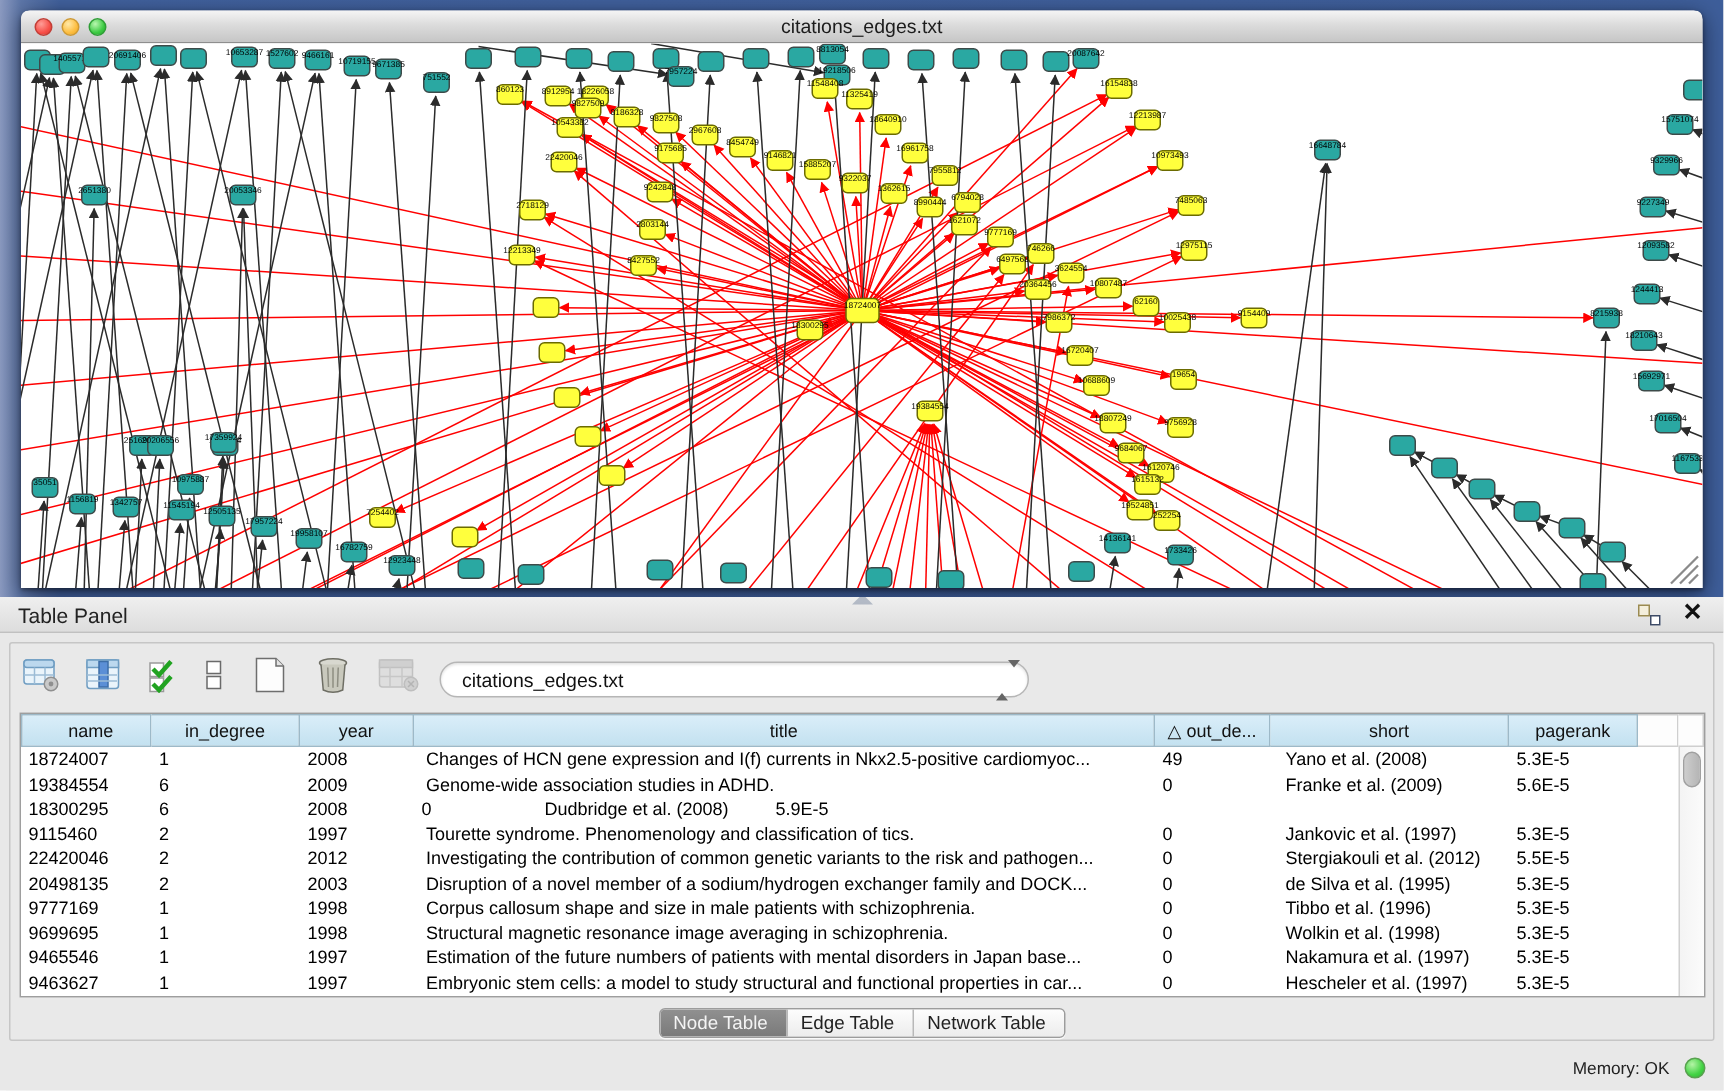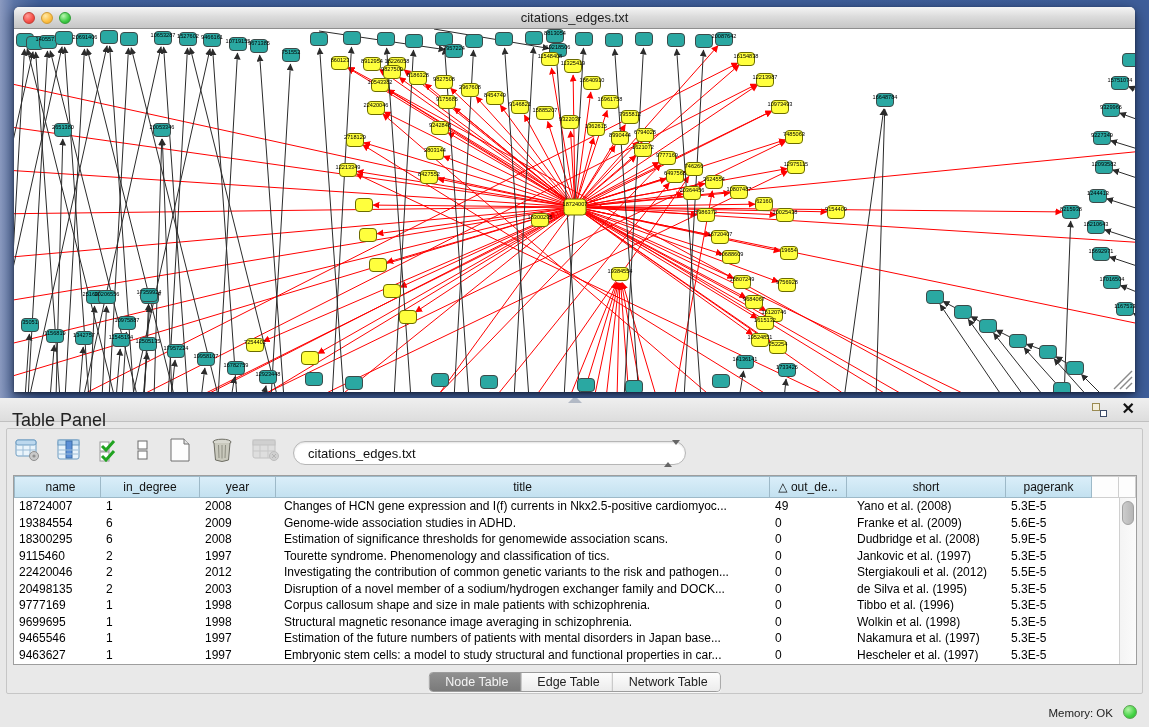--- a/index.html
+++ b/index.html
@@ -23,21 +23,21 @@
   .tl.grn   { left:45px; background:radial-gradient(circle at 35% 30%,#b9f7b0,#3ecb44 60%,#24a32d); border:1px solid #2f9e36;}
   #wintitle { position:absolute; left:0; right:0; top:3px; text-align:center;
     font-size:13px; color:#1c1c1c; }
   #graphwrap { position:absolute; left:0; top:22px; width:1121px; height:363px; background:#ffffff; overflow:hidden; }
   #graphsvg { display:block; }
 
   
   #tablepanel { position:absolute; left:0; top:398px; width:1149px; height:329px; background:#e8e8e8; }
   #tp-header { position:relative; height:24px;
      background:linear-gradient(180deg,#efefef,#dddddd); border-bottom:1px solid #c0c0c0; }
-  #tp-title { position:absolute; left:12px; top:12px; font-size:18px; color:#222; }
+  #tp-title { position:absolute; left:12px; top:4px; font-size:14px; color:#222; }
   #tp-grip { position:absolute; left:50%; top:0px; margin-left:-7px; width:14px; height:5px;
      border-bottom:5px solid #9aa4b5; border-left:5px solid transparent; border-right:5px solid transparent; opacity:.7;}
   #float-ic { position:absolute; right:42px; top:5px; width:15px; height:14px; }
   #float-ic .sq1 { position:absolute; left:0; top:0; width:8px; height:8px; border:1.5px solid #9a8a52; background:#f4efdc;}
   #float-ic .sq2 { position:absolute; right:0; bottom:0; width:7px; height:7px; border:1.5px solid #3c4a66; background:#fff;}
   #close-ic { position:absolute; right:14px; top:2px; font-size:16px; font-weight:bold; color:#111; line-height:18px;}
 
   #tp-body { position:absolute; left:6px; top:30px; width:1137px; height:266px;
      background:#e9e9e9; border:1px solid #c6c6c6; border-radius:2px; }
 
@@ -67,21 +67,21 @@
   .tc.c5 { padding-left:10px; }
   #vscroll { position:absolute; right:0; top:22px; width:17px; bottom:0;
      background:linear-gradient(90deg,#f4f4f4,#fbfbfb); border-left:1px solid #d0d0d0; }
   #vthumb { position:absolute; left:2px; top:3px; width:12px; height:24px; border-radius:7px;
      background:linear-gradient(90deg,#cdcdcd,#b5b5b5); border:1px solid #a0a0a0; }
 
   
   #tabs { position:absolute; left:50%; transform:translateX(-50%); top:243px; height:20px;
      display:flex; border:1px solid #9c9c9c; border-radius:4px; overflow:hidden;
      background:#f4f4f4; box-shadow:0 1px 0 rgba(255,255,255,.7); }
-  .tab { padding:2px 12px 0 16px; font-size:12.5px; color:#222; border-right:1px solid #b8b8b8;
+  .tab { padding:2px 12px 0 9px; font-size:12.5px; color:#222; border-right:1px solid #b8b8b8;
      background:linear-gradient(180deg,#fdfdfd,#ececec); cursor:default; white-space:nowrap;}
   .tab:last-child{ border-right:none; }
   .tab.active { background:linear-gradient(180deg,#909090,#7a7a7a); color:#f4f4f4; }
 
   
   #statusbar { position:absolute; left:4px; bottom:0; width:1149px; height:27px; background:#e8e8e8; }
   #mem-label { position:absolute; right:40px; top:7px; font-size:11.5px; color:#222; }
   #mem-dot { position:absolute; right:16px; top:5px; width:14px; height:14px; border-radius:50%;
      background:radial-gradient(circle at 35% 30%,#b4f4a6,#43d країн44 60%,#2db335);
      background:radial-gradient(circle at 35% 30%,#b4f4a6,#43d344 60%,#2db335);
@@ -934,21 +934,20 @@
               <div class="tc c2">2009</div>
               <div class="tc c3">Genome-wide association studies in ADHD.</div>
               <div class="tc c4">0</div>
               <div class="tc c5">Franke et al. (2009)</div>
               <div class="tc c6">5.6E-5</div>
             </div>
             <div class="trow">
               <div class="tc c0">18300295</div>
               <div class="tc c1">6</div>
               <div class="tc c2">2008</div>
-              <div class="tc c3">Estimation of significance thresholds for genomewide association scans.</div>
               <div class="tc c4">0</div>
               <div class="tc c5">Dudbridge et al. (2008)</div>
               <div class="tc c6">5.9E-5</div>
             </div>
             <div class="trow">
               <div class="tc c0">9115460</div>
               <div class="tc c1">2</div>
               <div class="tc c2">1997</div>
               <div class="tc c3">Tourette syndrome. Phenomenology and classification of tics.</div>
               <div class="tc c4">0</div>

